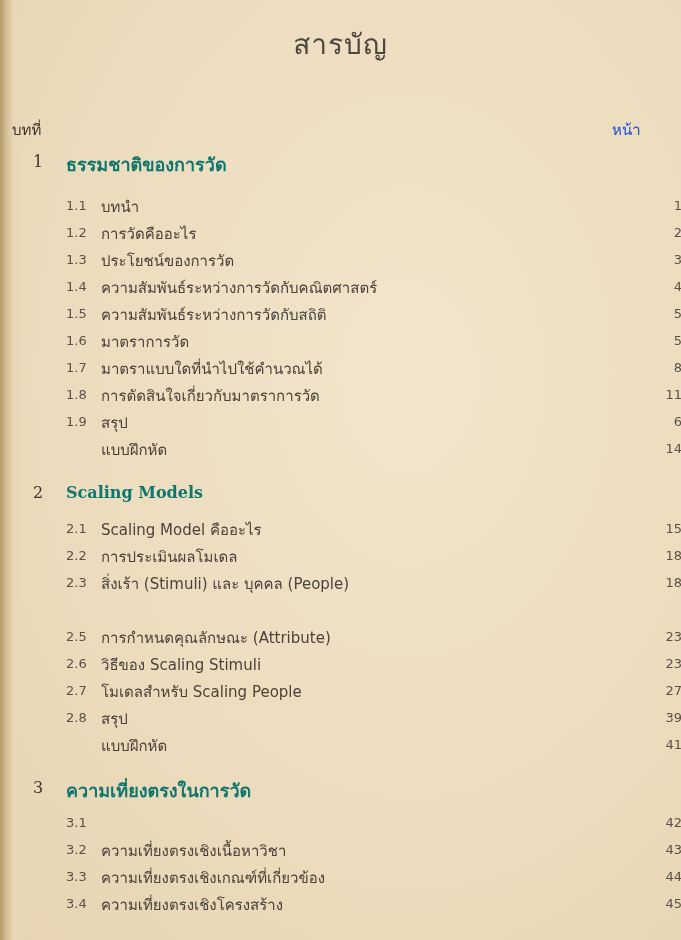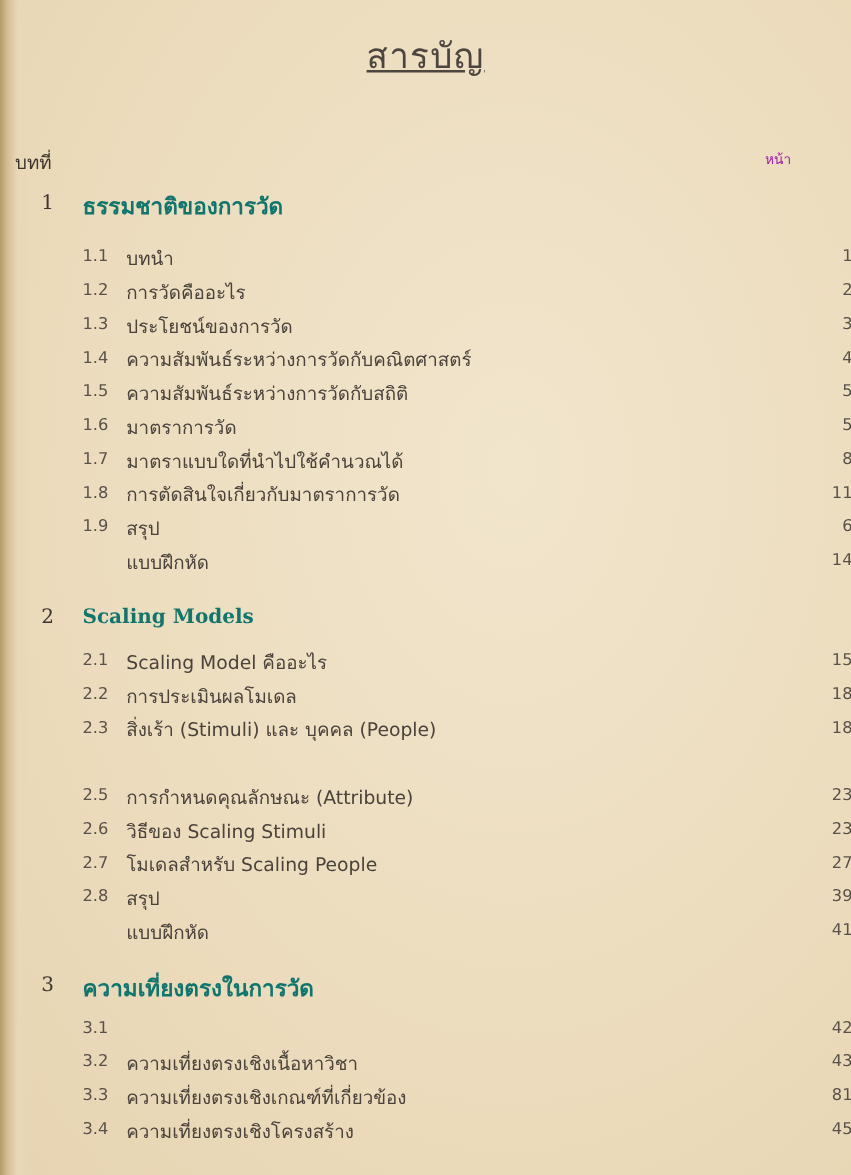--- a/index.html
+++ b/index.html
@@ -9,24 +9,24 @@
     background-image:
       linear-gradient(90deg, #b59a6c 0px, #d4bd92 6px, #e8d8b8 14px, rgba(237,223,194,0) 26px),
       radial-gradient(ellipse at 60% 40%, #f1e5cc 0%, #ecdcbd 60%, #e6d4b1 100%);
     font-family: "DejaVu Sans", sans-serif;
     color: #4a4038;
     position: relative;
   }
   .page { position: absolute; left: 0; top: 0; width: 681px; height: 940px; }
   .title {
     position: absolute; left: 0; width: 681px; top: 22px; text-align: center;
-    font-size: 28px; color: #4d4540; letter-spacing: 1px; text-decoration: underline;
+    font-size: 28px; color: #4d4540; letter-spacing: 1px;
   }
   .hdr-left { position: absolute; left: 12px; top: 118px; font-family: "DejaVu Serif", serif; font-size: 15px; color: #3e352e; }
-  .hdr-right { position: absolute; left: 612px; top: 118px; font-family: "DejaVu Serif", serif; font-size: 11px; color: #a21caf; }
+  .hdr-right { position: absolute; left: 612px; top: 118px; font-family: "DejaVu Serif", serif; font-size: 15px; color: #1d4ed8; }
   .chapter { position: absolute; left: 0; width: 681px; }
   .ch-num { position: absolute; left: 33px; font-family: "DejaVu Serif", serif; font-size: 16px; color: #3e352e; }
   .ch-title { position: absolute; left: 66px; font-family: "DejaVu Serif", serif; font-weight: bold; font-size: 18px; color: #0f766e; white-space: nowrap; }
   .ch-title.latin { font-size: 16px; }
   .entry { position: absolute; left: 0; width: 681px; height: 27px; padding-left: 44px; }
   .entry .num { position: absolute; left: 66px; font-size: 13px; color: #5a524a; top: 5px; }
   .entry .label { position: absolute; left: 101px; font-size: 15px; color: #4a423b; white-space: nowrap; top: 2px; }
   .entry .page-no { position: absolute; right: 43px; font-size: 13px; color: #5a524a; top: 5px; text-align: right; }
 </style>
 </head>
@@ -146,20 +146,20 @@
       <span class="page-no">42</span>
     </div>
   <div class="entry" style="top:837px">
       <span class="num">3.2</span>
       <span class="label">ความเที่ยงตรงเชิงเนื้อหาวิชา</span>
       <span class="page-no">43</span>
     </div>
   <div class="entry" style="top:864px">
       <span class="num">3.3</span>
       <span class="label">ความเที่ยงตรงเชิงเกณฑ์ที่เกี่ยวข้อง</span>
-      <span class="page-no">81</span>
+      <span class="page-no">44</span>
     </div>
   <div class="entry" style="top:891px">
       <span class="num">3.4</span>
       <span class="label">ความเที่ยงตรงเชิงโครงสร้าง</span>
       <span class="page-no">45</span>
     </div>
 </div>
 
 </body></html>

